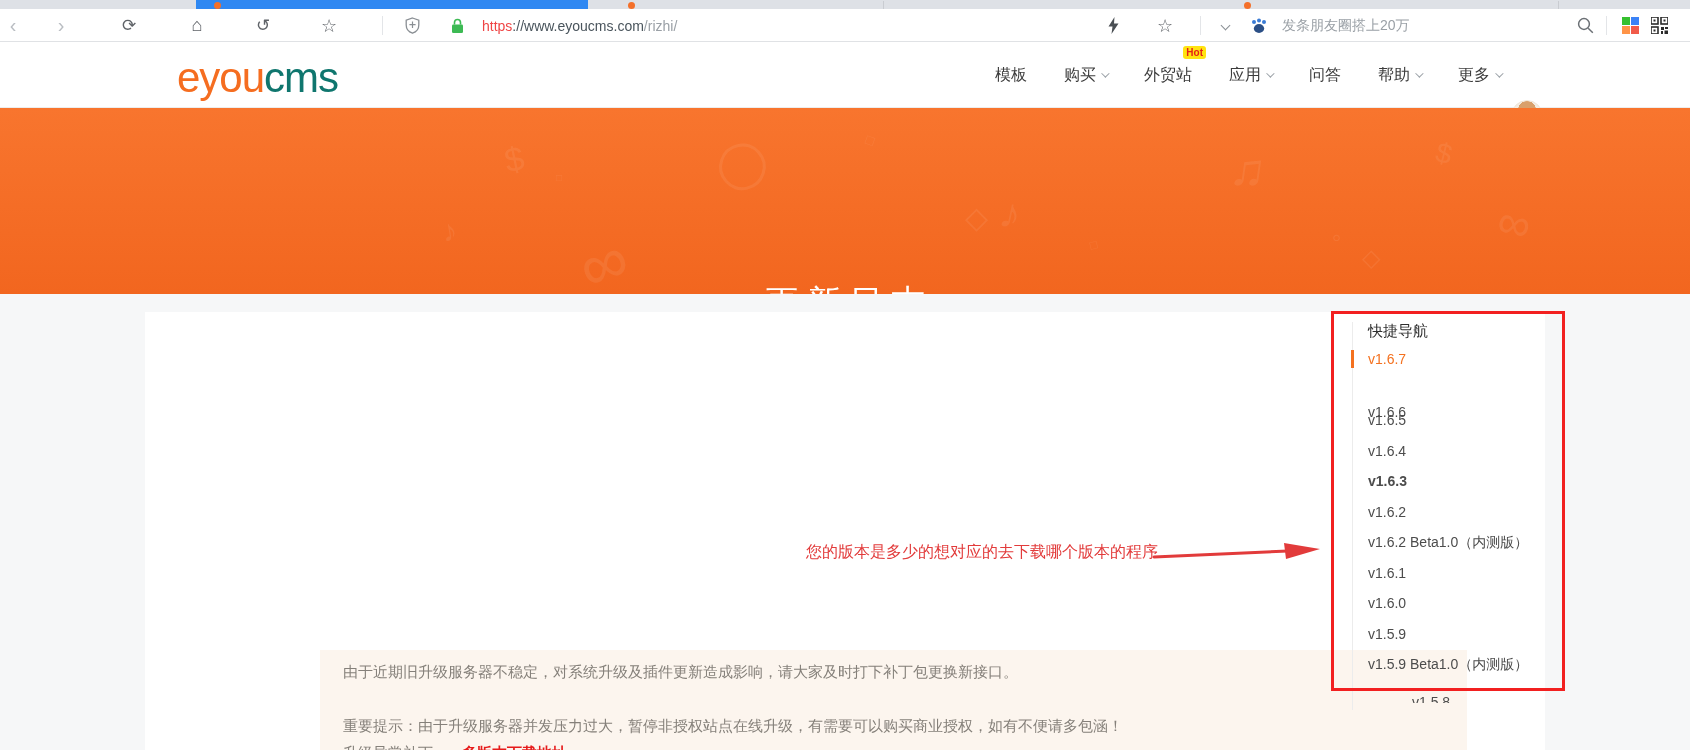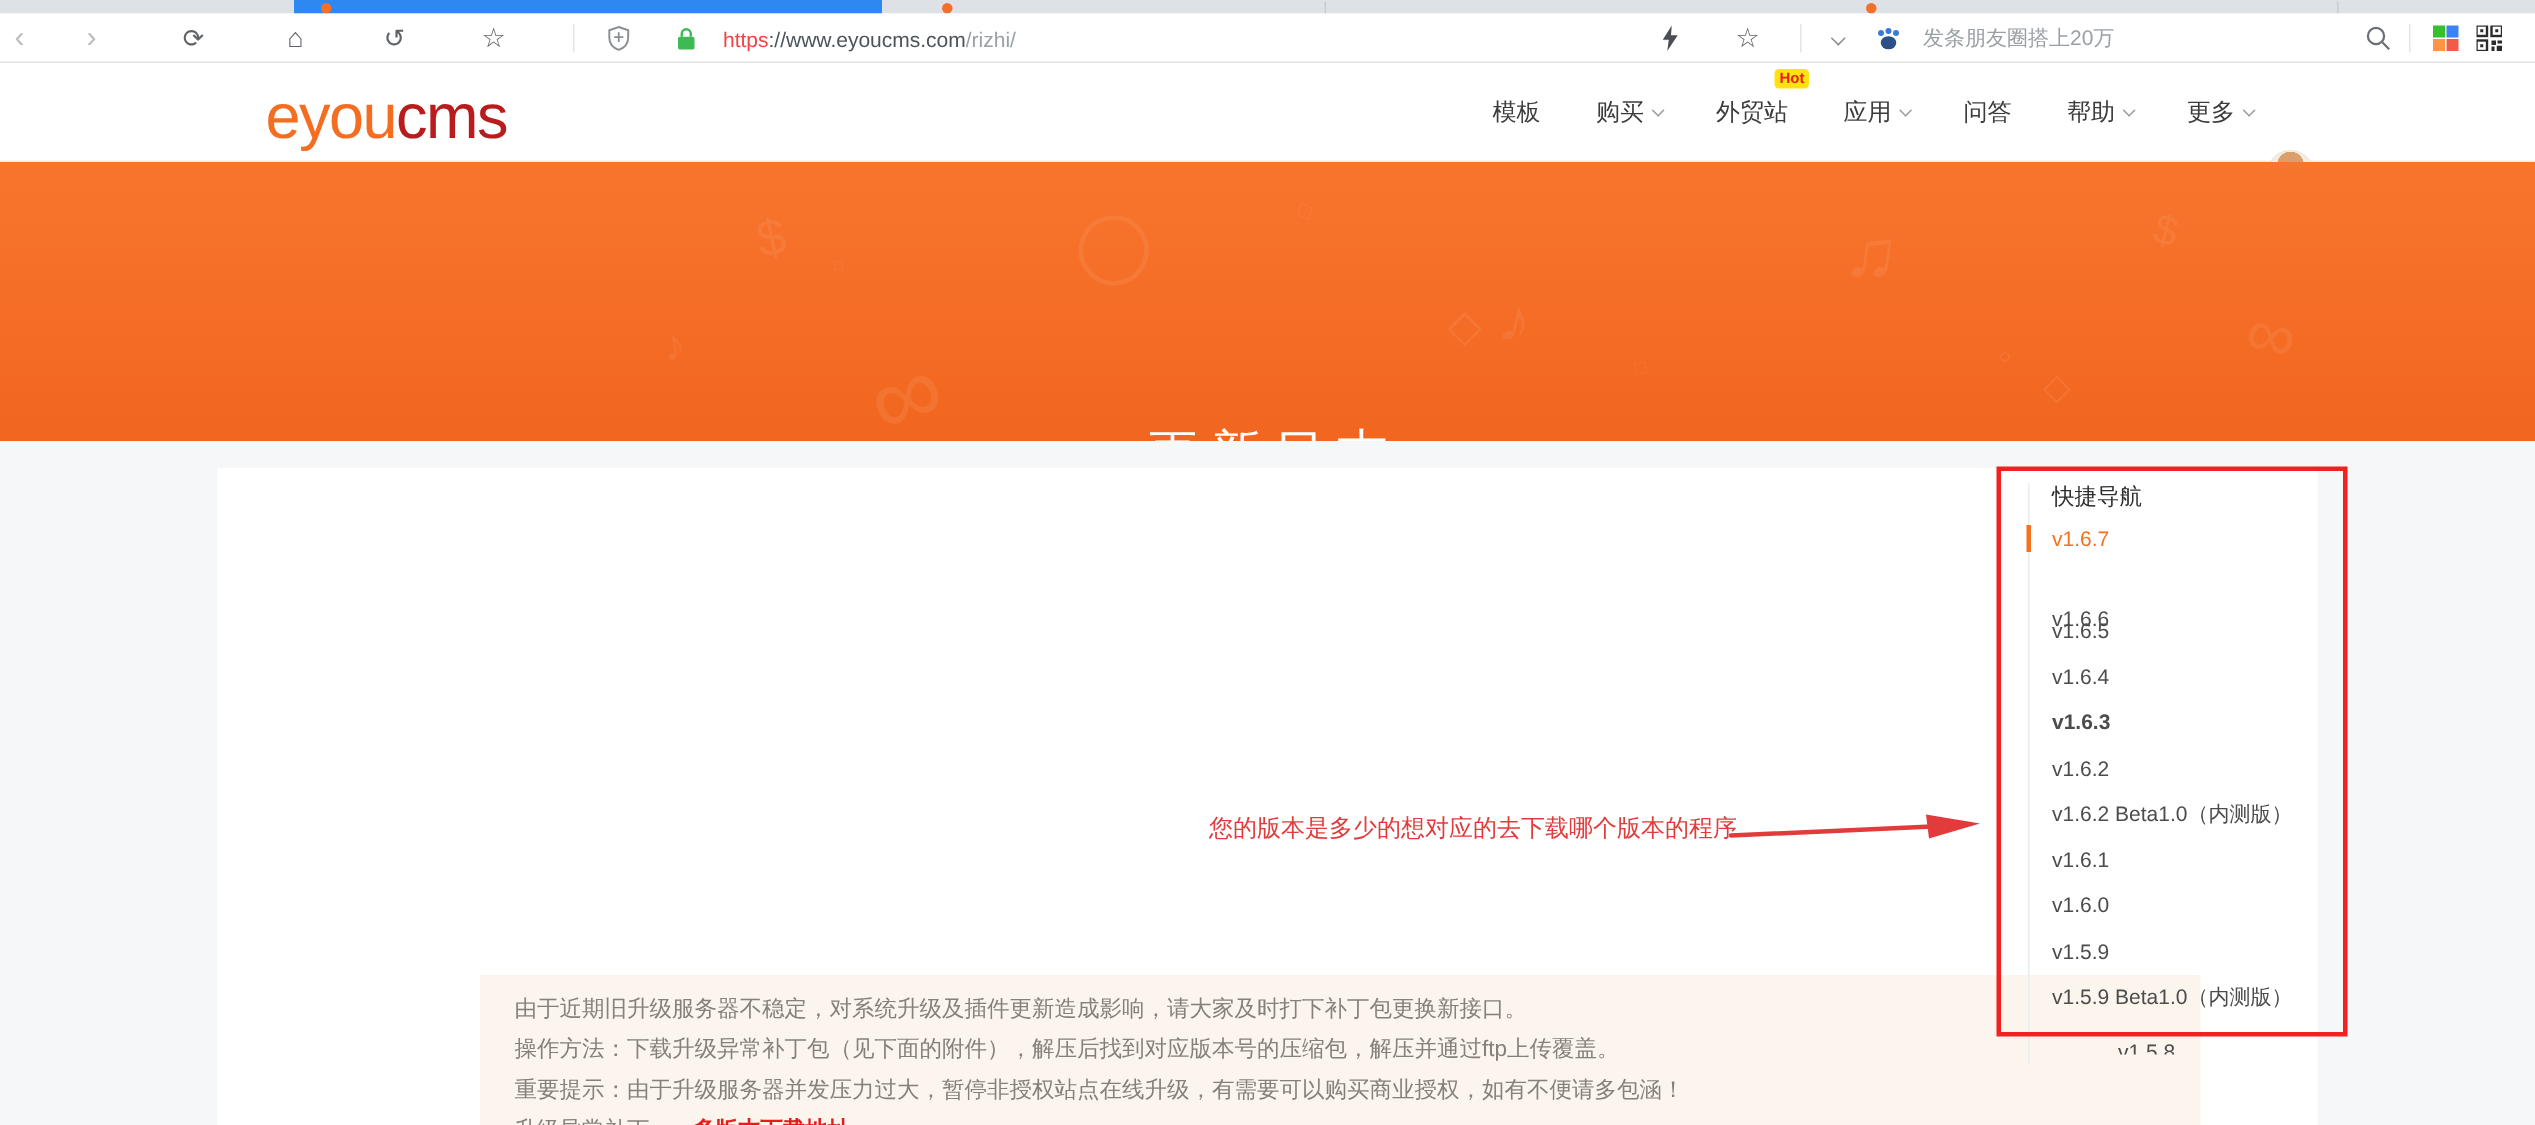--- a/index.html
+++ b/index.html
@@ -24,21 +24,21 @@
   .url .host { color:#49545c; }
   .url .path { color:#9aa0a6; }
   .chev { display:inline-block; width:7px; height:7px; border-right:1.5px solid #8a8f94; border-bottom:1.5px solid #8a8f94; transform:rotate(45deg); }
   .searchtxt { position:absolute; top:0; height:33px; display:flex; align-items:center; font-size:14px; color:#9aa0a6; white-space:nowrap; cursor:pointer;}
   .grid-ico { position:absolute; top:8px; width:17px; height:17px; display:grid; grid-template-columns:8px 8px; grid-gap:1px; cursor:pointer;}
   .grid-ico i { width:8px; height:8px; }
 
   
   .siteheader { position:absolute; left:0; top:42px; width:1690px; height:66px; background:#fff; border-bottom:1px solid #ededed; }
   .logo { position:absolute; left:177px; top:12px; font-size:42px; letter-spacing:-1px; font-weight:400; cursor:pointer; }
-  .logo .lo { color:#f56d20; } .logo .lc { color:#b91c1c; }
+  .logo .lo { color:#f56d20; } .logo .lc { color:#0f766e; }
   .nav { position:absolute; left:995px; top:0; height:66px; display:flex; align-items:center; gap:37px; }
   .nav-item { position:relative; font-size:16px; color:#3c3c3c; display:flex; align-items:center; gap:5px; cursor:pointer; white-space:nowrap; }
   .nav-caret { display:inline-block; width:6px; height:6px; border-right:1.2px solid #9aa0a6; border-bottom:1.2px solid #9aa0a6; transform:rotate(45deg) translateY(-2px); }
   .hot-badge { position:absolute; top:-19px; right:-14px; background:#ffe310; color:#e62117; font-size:10px; font-weight:bold; padding:1px 3px; border-radius:3px; line-height:11px;}
   .avatar { position:absolute; left:1511px; top:58px; width:32px; height:32px; border-radius:50%;
             background:radial-gradient(circle at 50% 30%, #d9a06b 0 34%, #f3ede4 35% 70%, #f7e3c4 71%); border:1px solid #f0e6d8; cursor:pointer;}
   .vip-badge { position:absolute; left:18px; top:20px; }
 
   
   .banner { position:absolute; left:0; top:108px; width:1690px; height:186px; background:linear-gradient(180deg,#f8752e,#f2661f); overflow:hidden; }
@@ -208,21 +208,20 @@
         <span class="deco" style="left: 1362px; top: 136px; font-size: 24px; transform: rotate(0deg);">◇</span>
         <span class="deco" style="left: 442px; top: 106px; font-size: 30px; transform: rotate(-10deg);">♪</span>
         <span class="deco" style="left: 1498px; top: 88px; font-size: 46px; transform: rotate(12deg);">∞</span>
       </div>
     <div class="banner-title">更新日志</div>
   </div>
 
   <div class="card">
     <div class="notice">
       <div class="notice-line" style="top:13px">由于近期旧升级服务器不稳定，对系统升级及插件更新造成影响，请大家及时打下补丁包更换新接口。</div>
-      <div class="notice-line" style="top:40px">操作方法：下载升级异常补丁包（见下面的附件），解压后找到对应版本号的压缩包，解压并通过ftp上传覆盖。</div>
       <div class="notice-line" style="top:67px">重要提示：由于升级服务器并发压力过大，暂停非授权站点在线升级，有需要可以购买商业授权，如有不便请多包涵！</div>
       <div class="patch-row">
         <span>升级异常补丁：</span><span class="patch-link">多版本下载地址</span>
       </div>
     </div>
 
     <div id="cl-items"></div>
   </div>
 
   <div class="side-line"></div>

